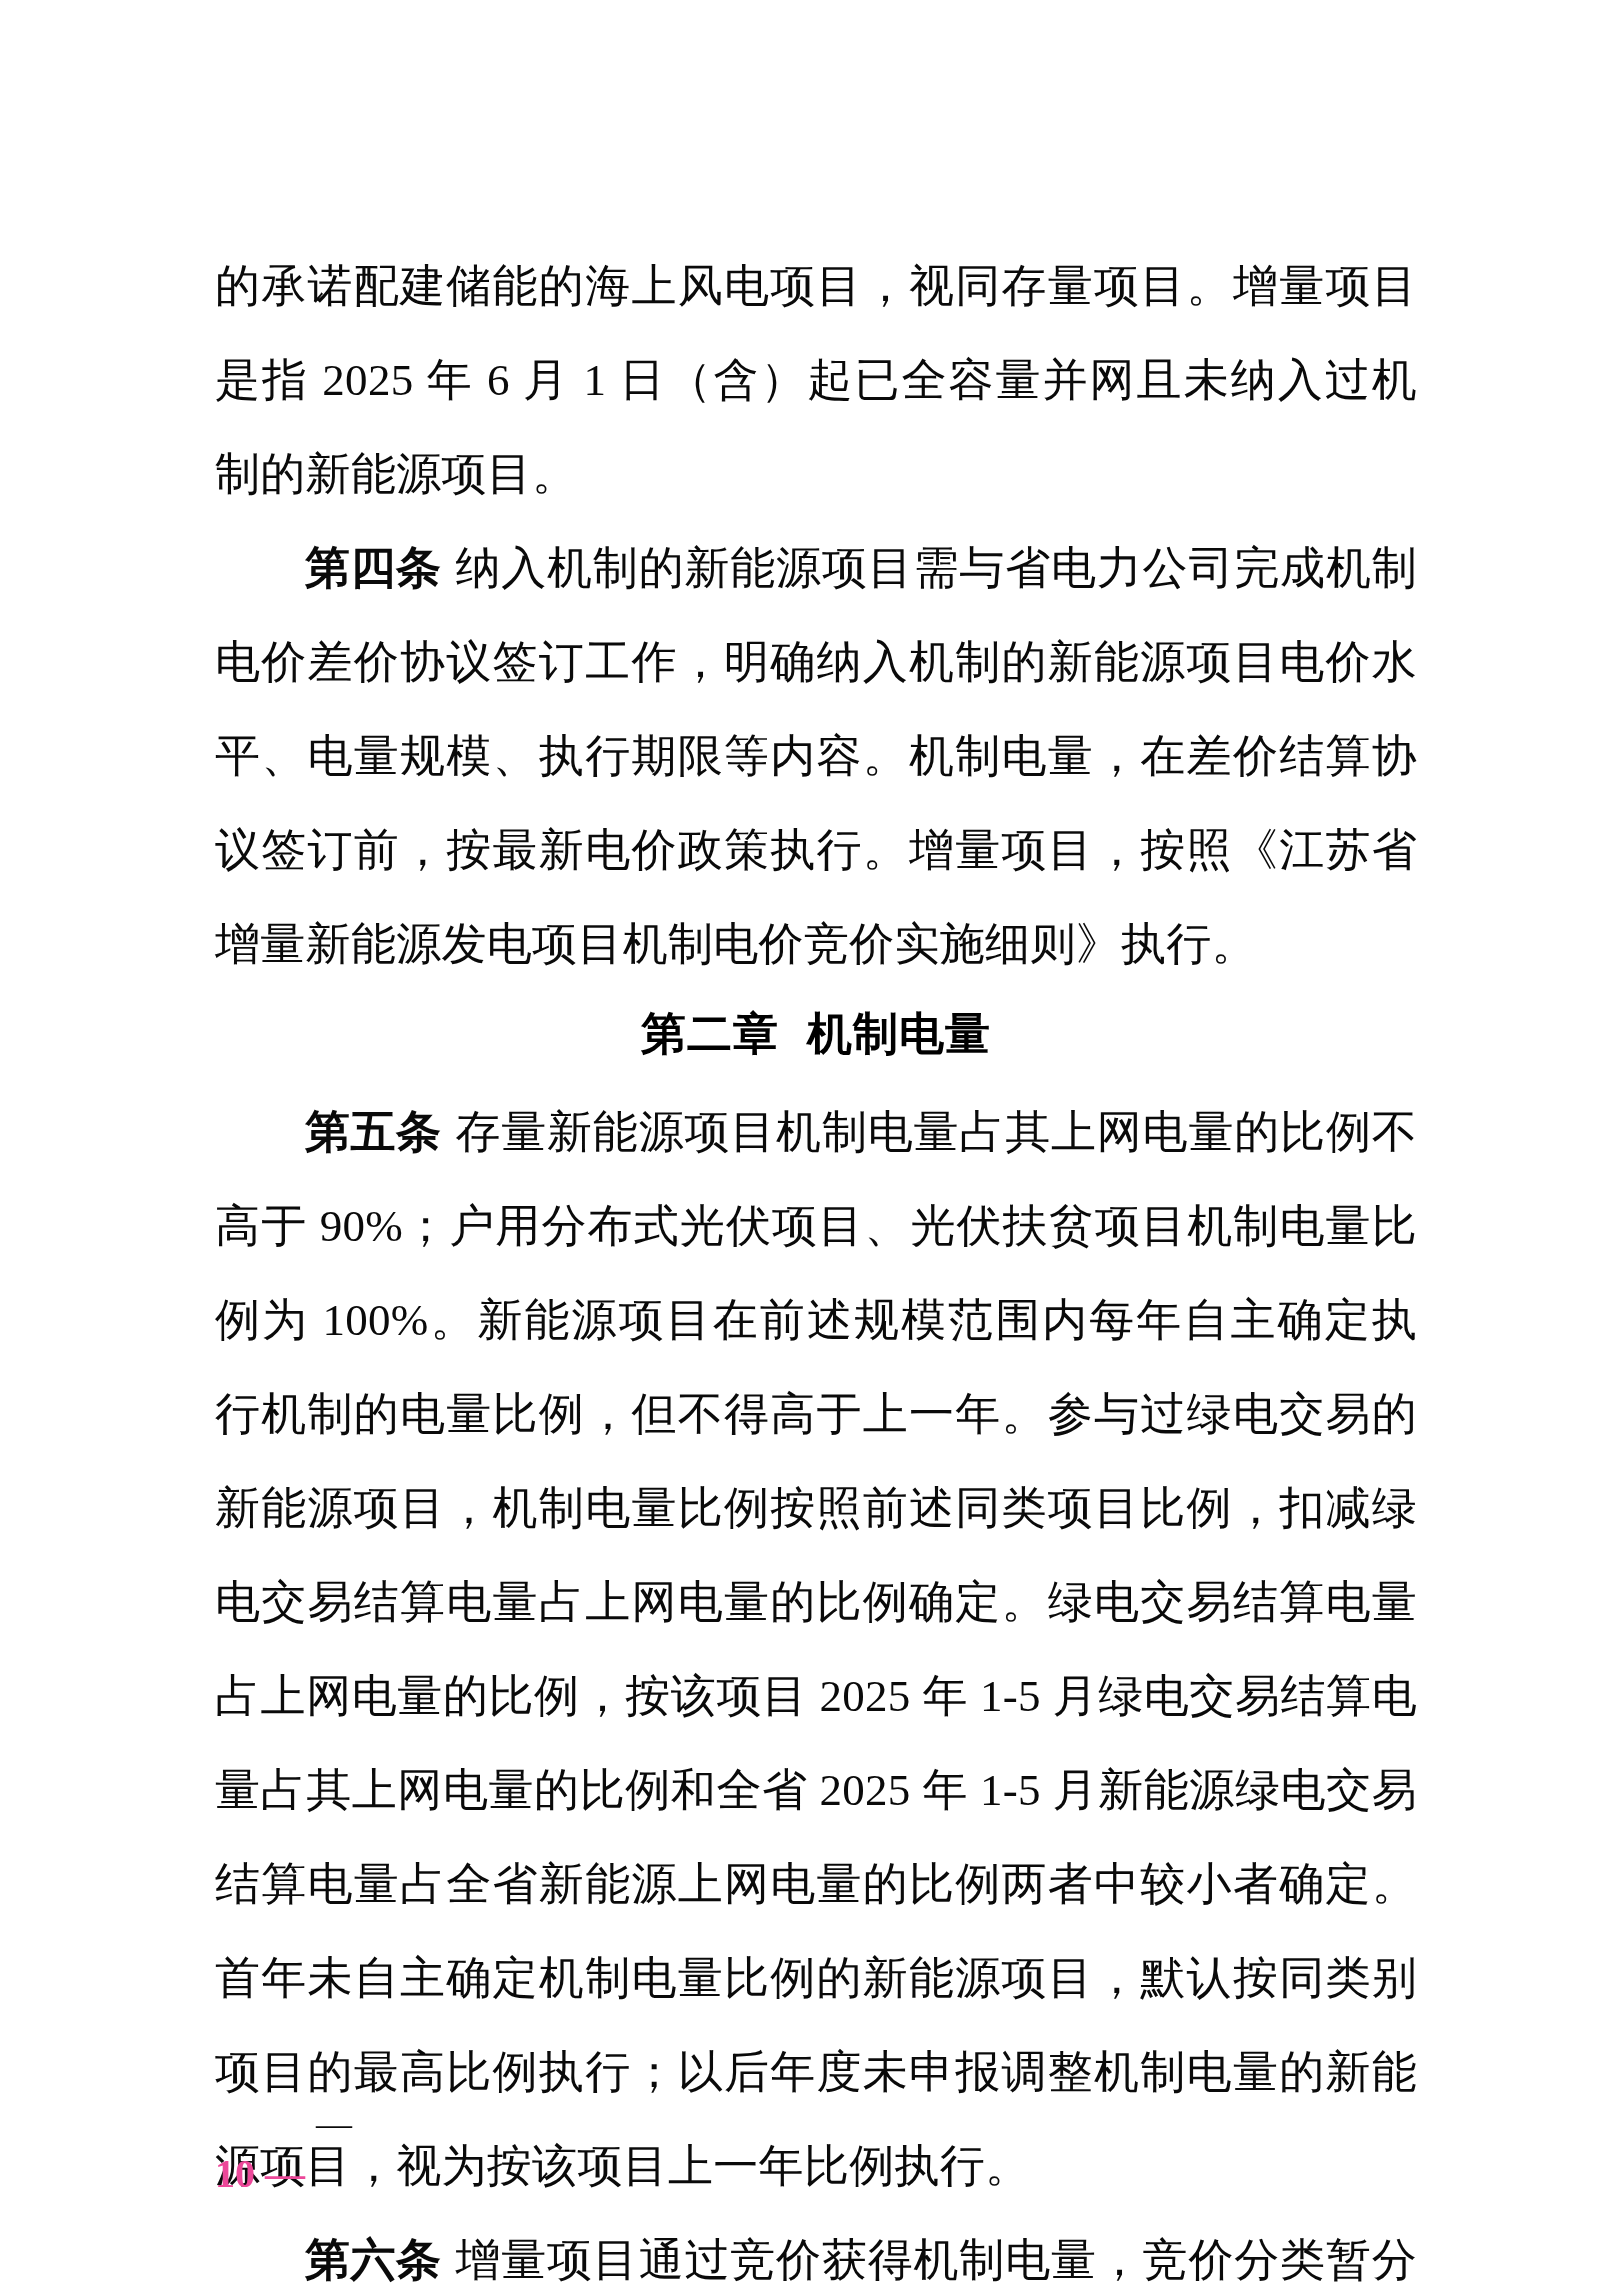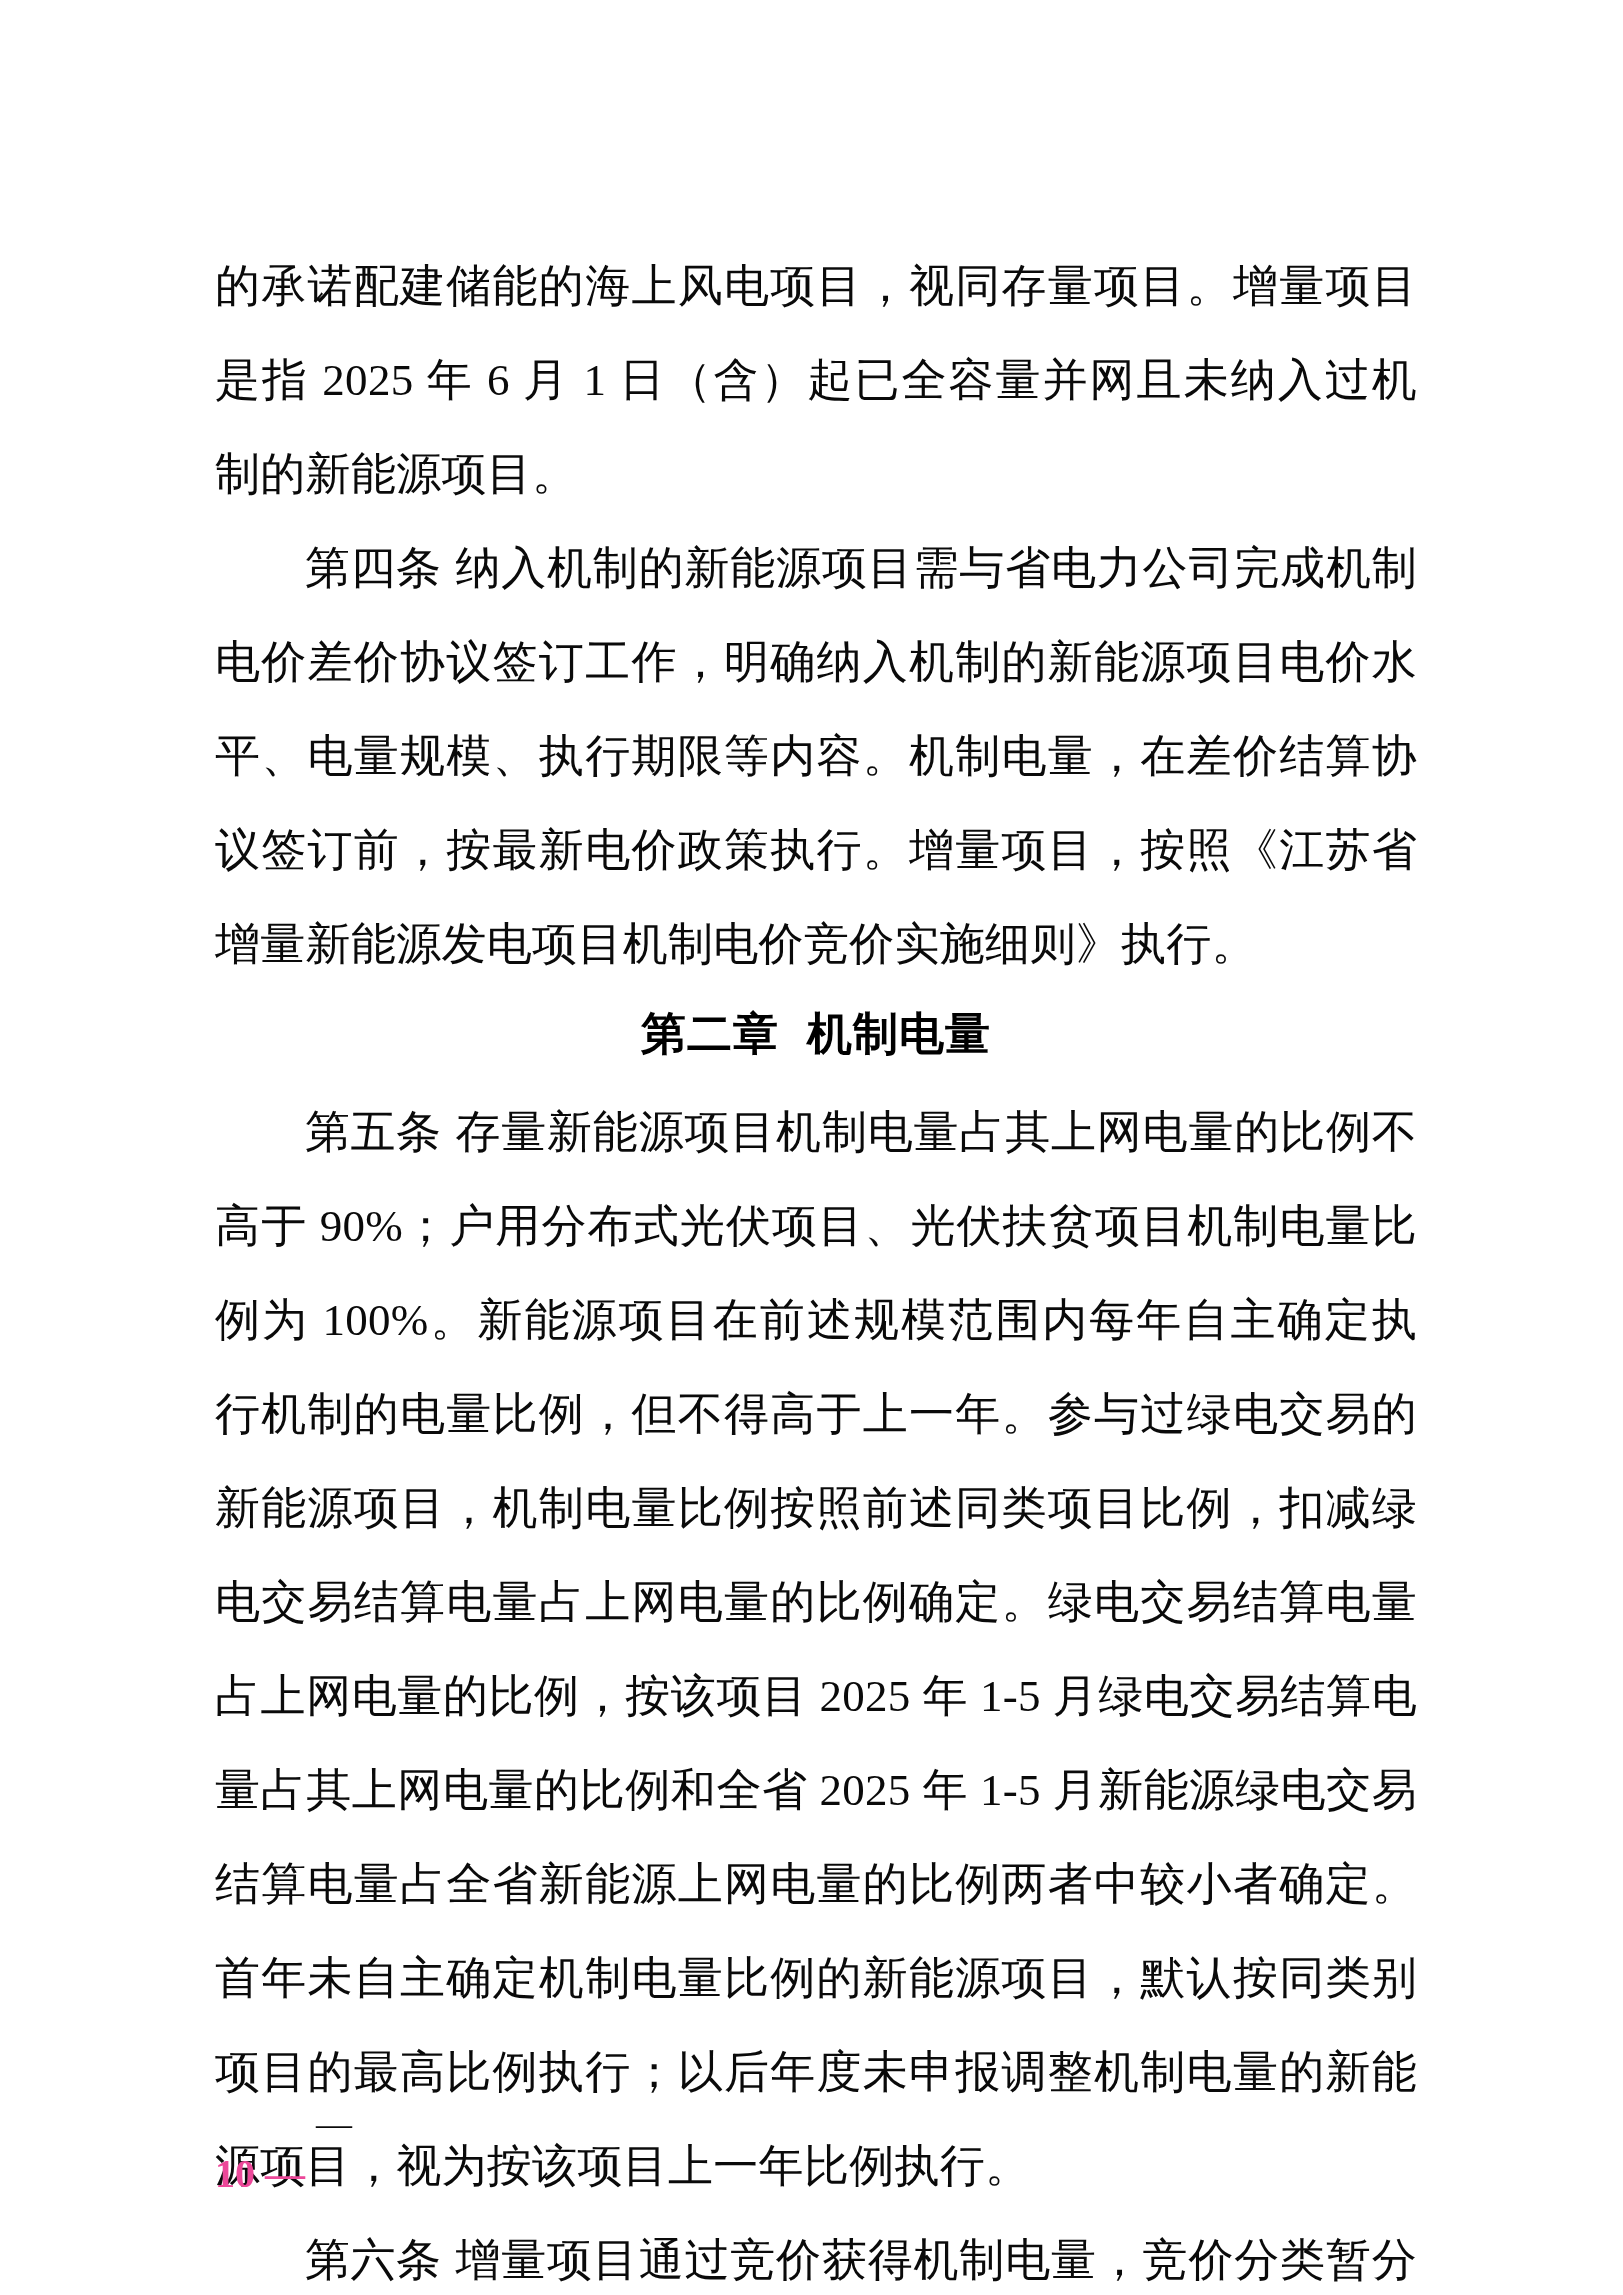--- a/index.html
+++ b/index.html
@@ -44,21 +44,21 @@
     color: #0a0a0a;
   }
 
   .para.indent {
     text-indent: 90px;
   }
 
   
   .art-marker {
     font-family: "Liberation Sans", "DejaVu Sans", sans-serif;
-    font-weight: 400;
+    font-weight: 700;
     letter-spacing: 0;
   }
 
   .marker-gap {
     display: inline-block;
     width: 13.3px;
   }
 
   
   .chapter-heading {

